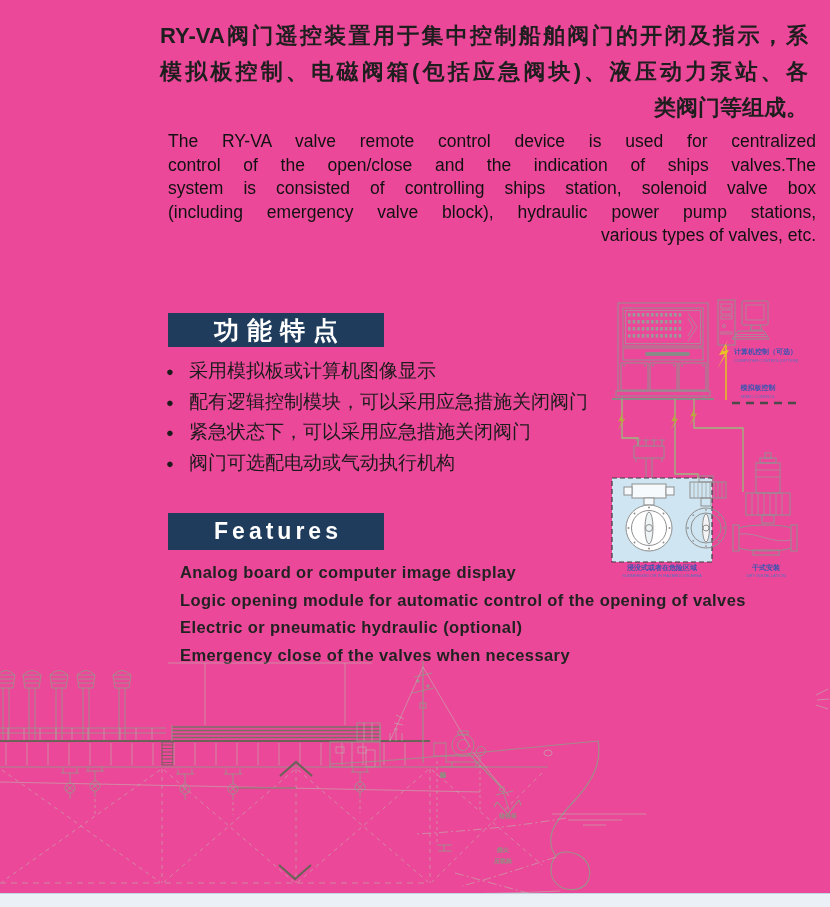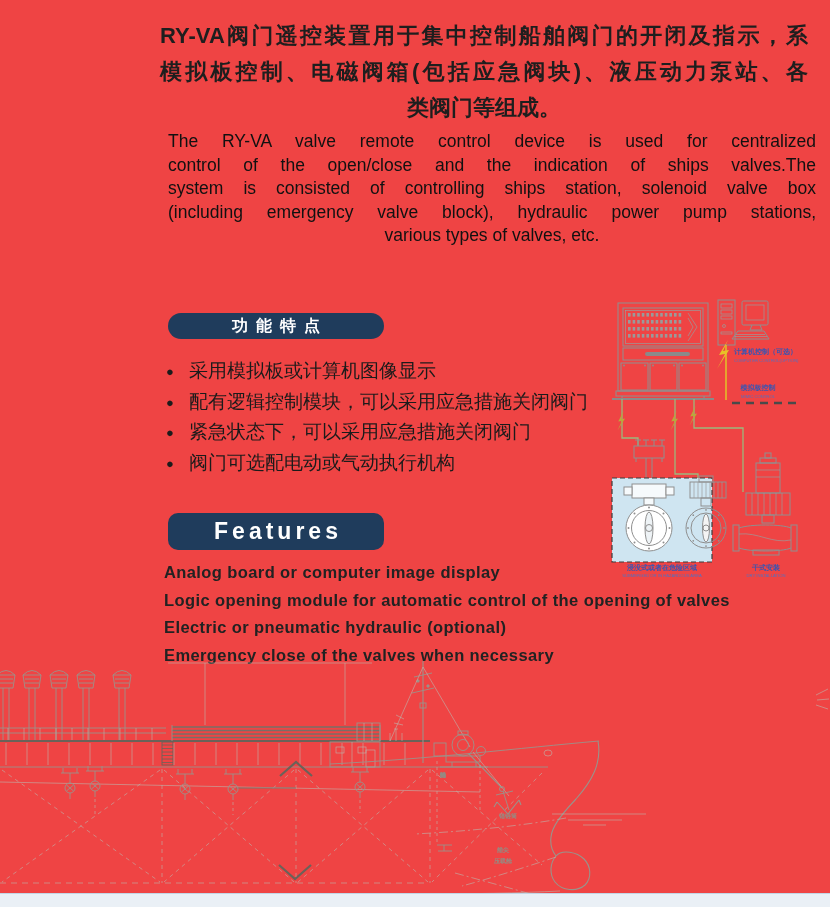--- a/index.html
+++ b/index.html
@@ -1,42 +1,42 @@
 <!DOCTYPE html>
 <html><head>
 <meta charset="utf-8">
 <style>
   html,body{margin:0;padding:0;background:#ffffff;}
-  .page{position:relative;width:830px;height:907px;background:#ef4444;overflow:hidden;
+  .page{position:relative;width:830px;height:907px;background:#ec4899;overflow:hidden;
         font-family:"Liberation Sans",sans-serif;}
 
   
   .intro-zh{position:absolute;left:160px;top:18px;width:648px;
             font-size:22px;line-height:36px;font-weight:700;color:#1e1e1e;}
   .intro-en{position:absolute;left:168px;top:130px;width:648px;
             font-size:17.5px;line-height:23.5px;font-weight:400;color:#111;}
   .jline{text-align:justify;text-align-last:justify;}
-  .lline{text-align:center;}
+  .lline{text-align:right;}
 
   
   .badge{position:absolute;left:168px;width:216px;background:#1f3c5c;color:#ffffff;
          display:flex;align-items:center;justify-content:center;font-weight:700;}
-  .badge-zh{top:313px;height:26px;font-size:16px;letter-spacing:8px;text-indent:8px;border-radius:13px;}
-  .badge-en{top:513px;height:37px;font-size:23px;letter-spacing:4px;text-indent:4px;border-radius:10px;}
+  .badge-zh{top:313px;height:34px;font-size:25px;letter-spacing:8px;text-indent:8px;}
+  .badge-en{top:513px;height:37px;font-size:23px;letter-spacing:4px;text-indent:4px;}
 
   
   .bullets{position:absolute;left:166px;top:356px;width:560px;list-style:none;margin:0;padding:0;}
   .bullets li{position:relative;padding-left:23px;font-size:19px;line-height:30.5px;
               font-weight:400;color:#1b1b1b;}
   .bullets li::before{content:"●";position:absolute;left:0;top:1px;font-size:13px;}
 
   
   .features{position:absolute;left:164px;top:559px;width:640px;}
   .features div{font-size:16.5px;line-height:27.5px;font-weight:700;
-                letter-spacing:0.4px;color:#222;}
+                letter-spacing:0.4px;color:#222;margin-left:16px;}
 
   
   svg{position:absolute;font-family:"Liberation Sans",sans-serif;}
   .ln{stroke:#8f8f8f;fill:none;stroke-width:1;}
   .lnt{stroke:#9b9b9b;fill:none;stroke-width:0.7;}
   .blue-zh{fill:#3a55b2;font-size:7px;font-weight:700;}
   .blue-en{fill:#5570c0;font-size:4.2px;}
   .sh{stroke:#9b928a;fill:none;stroke-width:0.9;}
   .shl{stroke:#bdb5ad;fill:none;stroke-width:0.6;}
   .shd{stroke:#6b6259;fill:none;}

